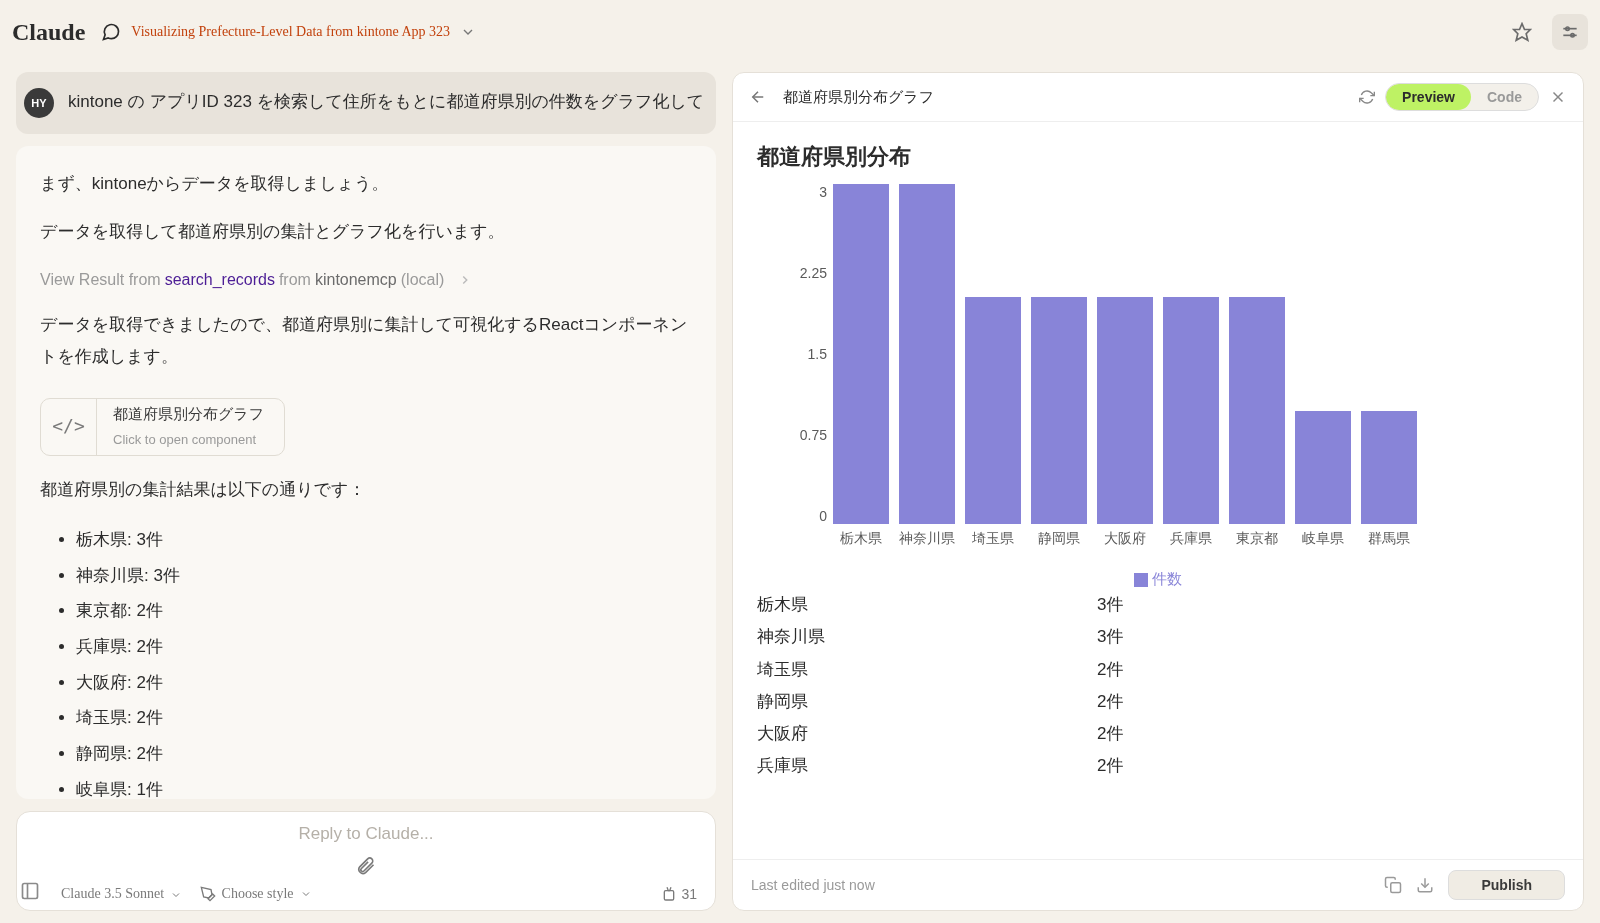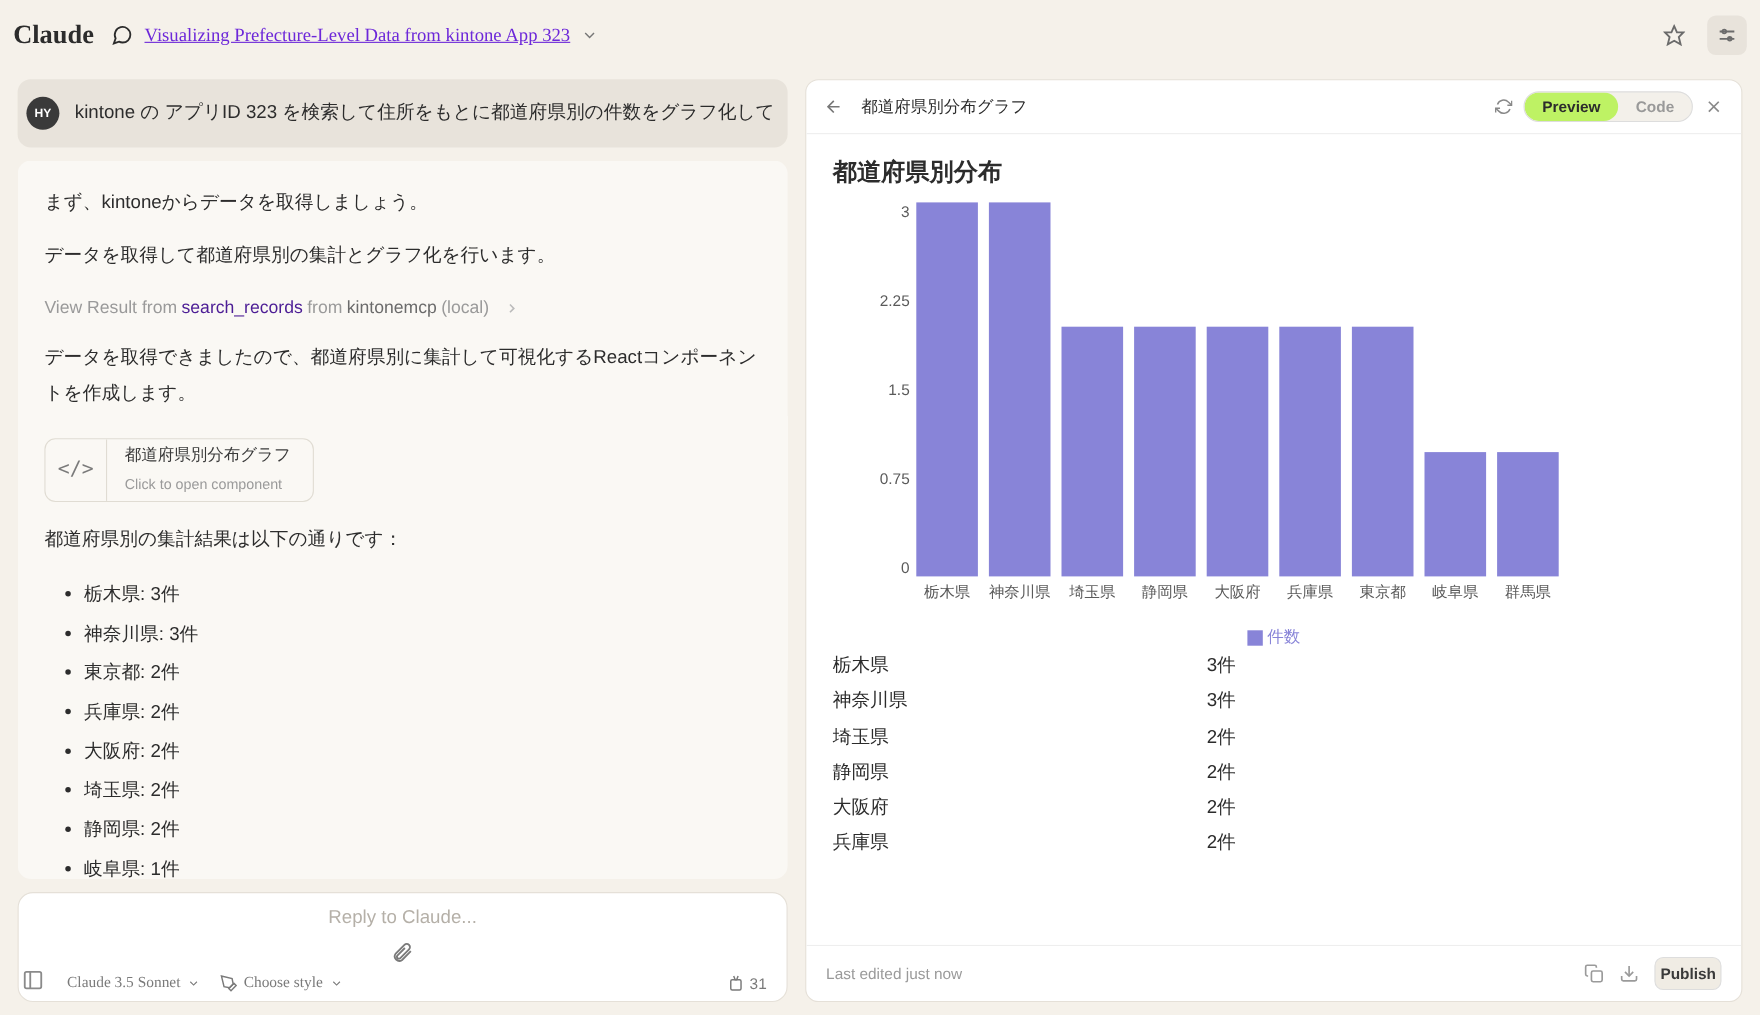--- a/index.html
+++ b/index.html
@@ -19,23 +19,22 @@
     }
     .logo {
       font-family: Georgia, serif;
       font-weight: 600;
       font-size: 24px;
       color: #2c2c2c;
     }
     .chat-icon-wrap { display: flex; align-items: center; gap: 10px; flex: 1; }
     .page-title {
       font-family: Georgia, serif;
-      font-size: 17px;
-      color: #6d28d9;
-      text-decoration: underline;
+      font-size: 14px;
+      color: #c2410c;
     }
     .header-right { display: flex; gap: 12px; align-items: center; }
     .icon-btn {
       width: 36px; height: 36px;
       display: flex; align-items: center; justify-content: center;
       border-radius: 8px;
       cursor: pointer;
       color: #6b6b6b;
     }
     .icon-btn.active { background: #e8e3db; }
@@ -301,21 +300,21 @@
       display: flex;
       align-items: center;
       justify-content: space-between;
       font-size: 14px;
       color: #9a9a9a;
     }
     .panel-footer-right { display: flex; gap: 14px; align-items: center; }
     .publish-btn {
       background: #f0ece4;
       border: 1px solid #ddd;
-      padding: 6px 4px;
+      padding: 6px 32px;
       border-radius: 8px;
       font-weight: 600;
       color: #3a3a3a;
       cursor: pointer;
     }
     svg { display: block; }
   </style>
 </head>
 <body>
 

